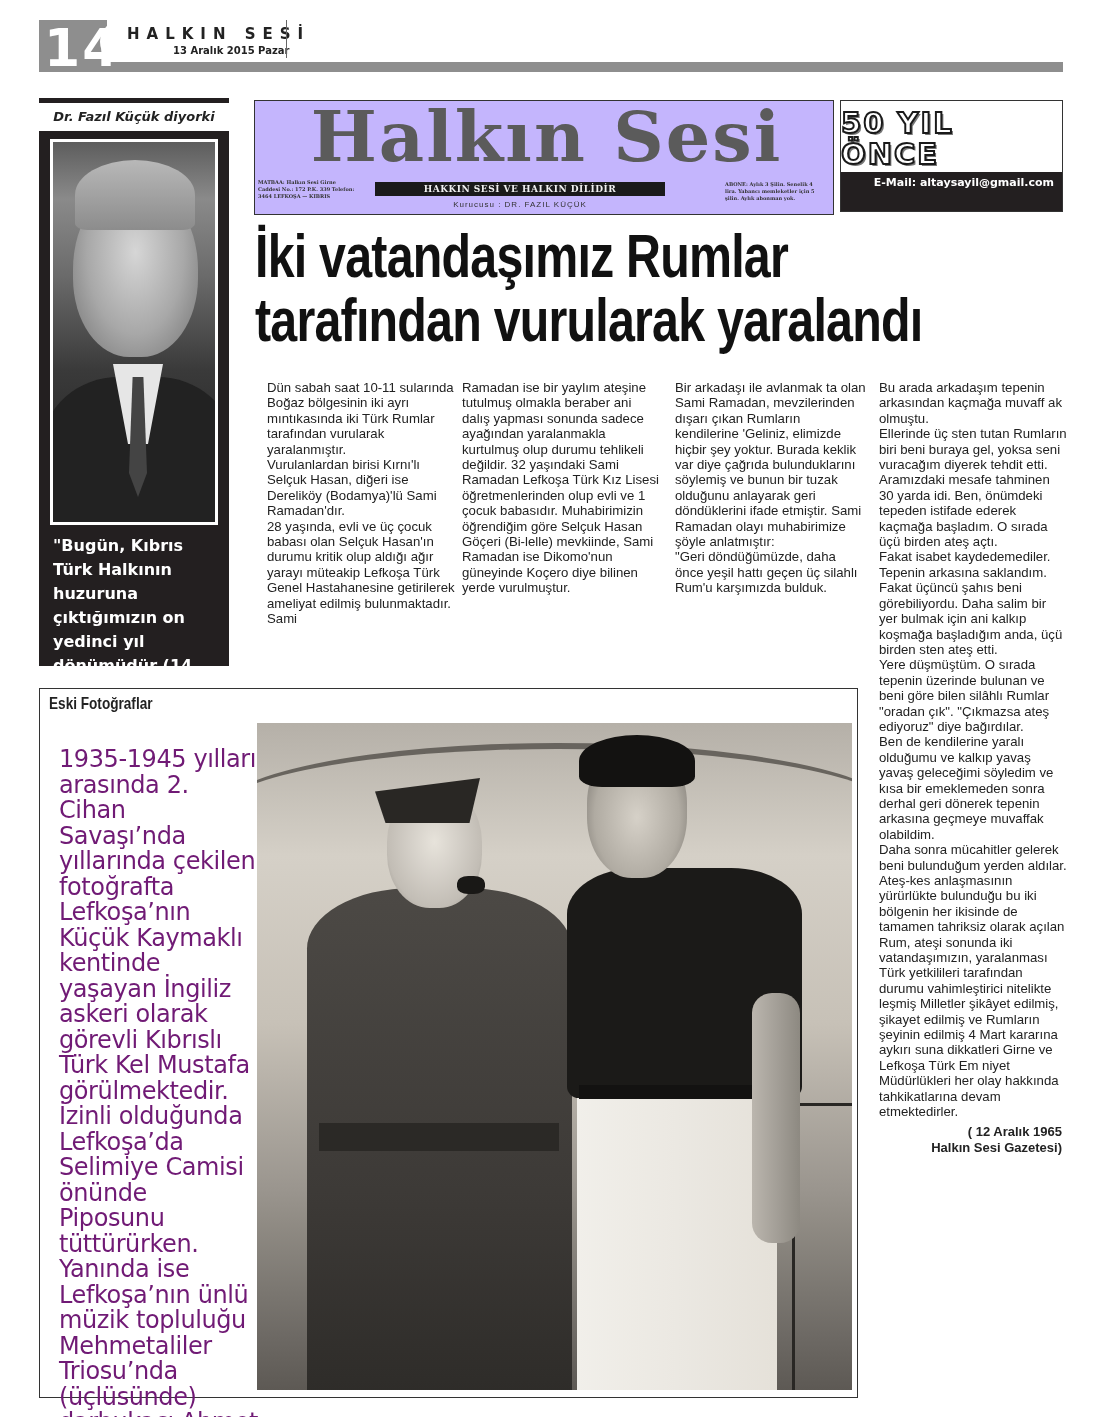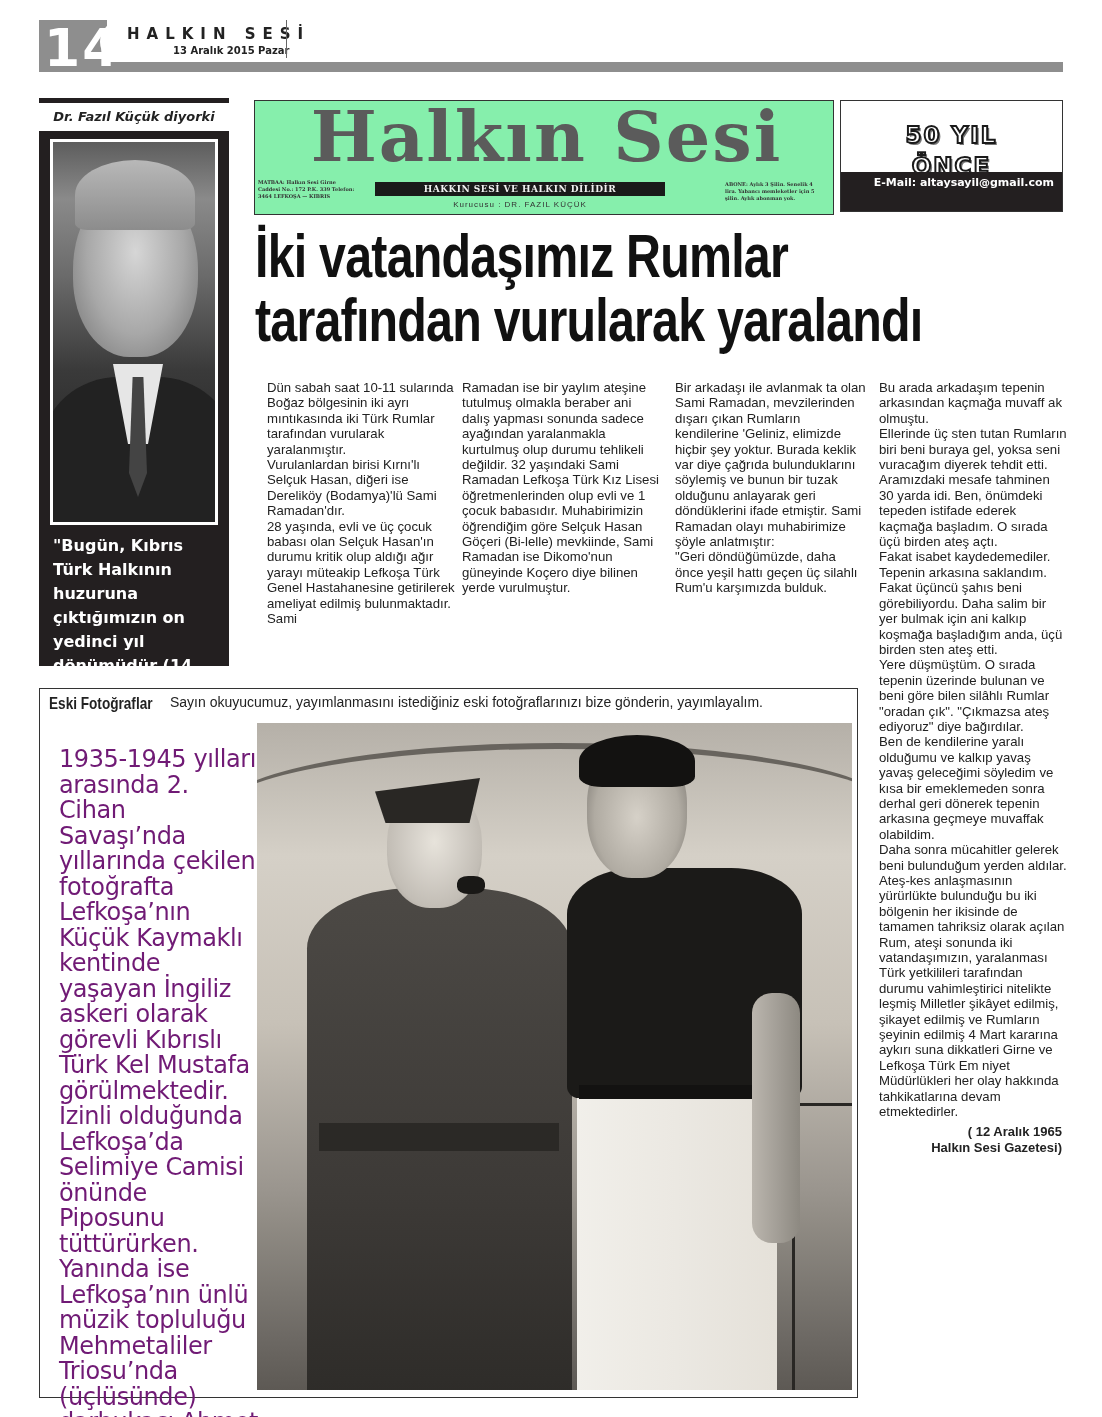--- a/index.html
+++ b/index.html
@@ -20,30 +20,30 @@
   .quote-header { position: absolute; left: 0; top: 5px; width: 190px; height: 28px; background: #ffffff; text-align: center; font-size: 13px; font-weight: bold; line-height: 28px; color: #222; font-family: "DejaVu Sans", sans-serif; font-style: italic; }
   .portrait-frame { position: absolute; left: 11px; top: 41px; width: 168px; height: 386px; border: 3px solid #ffffff; background: linear-gradient(180deg, #5d5d5d 0%, #8a8a8a 15%, #6b6b6b 35%, #3a3a3a 60%, #1d1d1d 100%); overflow: hidden; }
   .portrait-frame .face { position: absolute; left: 20px; top: 40px; width: 125px; height: 175px; border-radius: 50% 50% 45% 45%; background: radial-gradient(ellipse at 50% 40%, #d6d6d6 0%, #a8a8a8 55%, #707070 100%); }
   .portrait-frame .hair { position: absolute; left: 22px; top: 18px; width: 120px; height: 70px; border-radius: 50% 50% 10% 10%; background: linear-gradient(180deg, #b8b8b8, #8c8c8c); }
   .portrait-frame .suit { position: absolute; left: -10px; top: 235px; width: 190px; height: 170px; border-radius: 40% 40% 0 0; background: #222; }
   .portrait-frame .shirt { position: absolute; left: 60px; top: 222px; width: 50px; height: 80px; background: #e6e6e6; clip-path: polygon(0 0, 100% 0, 70% 100%, 30% 100%); }
   .portrait-frame .tie { position: absolute; left: 76px; top: 235px; width: 18px; height: 120px; background: #444; clip-path: polygon(20% 0, 80% 0, 100% 80%, 50% 100%, 0 80%); }
   .quote-text { position: absolute; left: 14px; top: 436px; width: 172px; font-size: 16px; font-weight: bold; line-height: 24px; color: #ffffff; font-family: "DejaVu Sans", sans-serif; }
 
   
-  .old-masthead { position: absolute; left: 254px; top: 100px; width: 580px; height: 115px; border: 1px solid #333; background: #86efac; overflow: hidden; }
+  .old-masthead { position: absolute; left: 254px; top: 100px; width: 580px; height: 115px; border: 1px solid #333; background: #c4b5fd; overflow: hidden; }
   .old-title { position: absolute; left: 4px; top: -6px; width: 575px; font-family: "DejaVu Serif", serif; font-size: 70px; font-weight: bold; color: #5b5b5b; letter-spacing: 2px; text-align: center; white-space: nowrap; }
   .old-left-small { position: absolute; left: 3px; top: 78px; width: 100px; font-size: 5px; line-height: 7px; color: #333; font-family: "DejaVu Serif", serif; font-weight: bold; }
   .old-right-small { position: absolute; left: 470px; top: 80px; width: 100px; font-size: 5px; line-height: 7px; color: #333; font-family: "DejaVu Serif", serif; font-weight: bold; }
   .old-slogan { position: absolute; left: 120px; top: 81px; width: 290px; height: 14px; background: #1a1a1a; color: #f0f0f0; font-family: "DejaVu Serif", serif; font-size: 9px; font-weight: bold; text-align: center; line-height: 14px; letter-spacing: 0.5px; }
   .old-founder { position: absolute; left: 120px; top: 99px; width: 290px; text-align: center; font-size: 8px; color: #333; letter-spacing: 1px; }
 
   
   .fifty-box { position: absolute; left: 840px; top: 100px; width: 223px; height: 112px; border: 1px solid #333; background: #ffffff; }
-  .fifty-title { position: absolute; left: 0; top: 16px; width: 221px; height: 70px; text-align: center; font-family: "DejaVu Sans", sans-serif; font-weight: bold; font-size: 23px; line-height: 31px; color: #ffffff; -webkit-text-stroke: 2px #1a1a1a; letter-spacing: 2px; padding-top: 3px; text-shadow: 2px 2px 0 #777; }
+  .fifty-title { position: absolute; left: 0; top: 4px; width: 221px; height: 70px; font-family: "DejaVu Sans", sans-serif; font-weight: bold; font-size: 29px; line-height: 31px; color: #ffffff; -webkit-text-stroke: 2px #1a1a1a; letter-spacing: 2px; padding-top: 3px; text-shadow: 2px 2px 0 #777; }
   .fifty-credits { position: absolute; left: 0; top: 71px; width: 221px; height: 39px; background: #231f20; color: #ffffff; text-align: right; padding-right: 8px; font-size: 11px; font-weight: bold; line-height: 18px; padding-top: 2px; font-family: "DejaVu Sans", sans-serif; }
 
   
   .headline { position: absolute; left: 255px; top: 224px; width: 810px; font-family: "Liberation Sans", sans-serif; font-weight: bold; font-size: 62px; line-height: 64px; color: #111; transform: scaleX(0.78); transform-origin: 0 0; white-space: nowrap; letter-spacing: -1px; }
   .headline div { width: 1040px; }
 
   
   .col { position: absolute; top: 380px; font-size: 13.2px; line-height: 15.4px; color: #222; font-family: Liberation Sans, sans-serif; }
   .col p { text-indent: 0; }
   .col .ind { padding-left: 9px; }
@@ -142,21 +142,20 @@
   <p class="ind">Daha sonra mücahitler gelerek beni bulunduğum yerden aldılar.</p>
   <p class="ind">Ateş-kes anlaşmasının yürürlükte bulunduğu bu iki bölgenin her ikisinde de tamamen tahriksiz olarak açılan Rum, ateşi sonunda iki vatandaşımızın, yaralanması Türk yetkilileri tarafından durumu vahimleştirici nitelikte leşmiş Milletler şikâyet edilmiş, şikayet edilmiş ve Rumların şeyinin edilmiş 4 Mart kararına aykırı suna dikkatleri Girne ve Lefkoşa Türk Em niyet Müdürlükleri her olay hakkında tahkikatlarına devam etmektedirler.</p>
   <div class="sign">
     <div>( 12 Aralık 1965</div>
     <div>Halkın Sesi Gazetesi)</div>
   </div>
 </div>
 
 <div class="photo-box">
   <div class="photo-label">Eski Fotoğraflar</div>
-  <div class="photo-invite">Sayın okuyucumuz, yayımlanmasını istediğiniz eski fotoğraflarınızı bize gönderin, yayımlayalım.</div>
   <div class="photo-caption">1935-1945 yılları arasında 2. Cihan Savaşı’nda yıllarında çekilen fotoğrafta Lefkoşa’nın Küçük Kaymaklı kentinde yaşayan İngiliz askeri olarak görevli Kıbrıslı Türk Kel Mustafa görülmektedir. İzinli olduğunda Lefkoşa’da Selimiye Camisi önünde Piposunu tüttürürken. Yanında ise Lefkoşa’nın ünlü müzik topluluğu Mehmetaliler Triosu’nda (üçlüsünde) darbukacı Ahmet Altıparmak görülmektedir.</div>
   <div class="old-photo" title="Two men standing: soldier with pipe and civilian in dark shirt and white trousers">
     <div class="wall-arc"></div>
     <div class="railing"></div>
     <div class="soldier-body"></div>
     <div class="belt"></div>
     <div class="soldier-head"></div>
     <div class="cap"></div>
     <div class="pipe"></div>
     <div class="civ-pants"></div>

